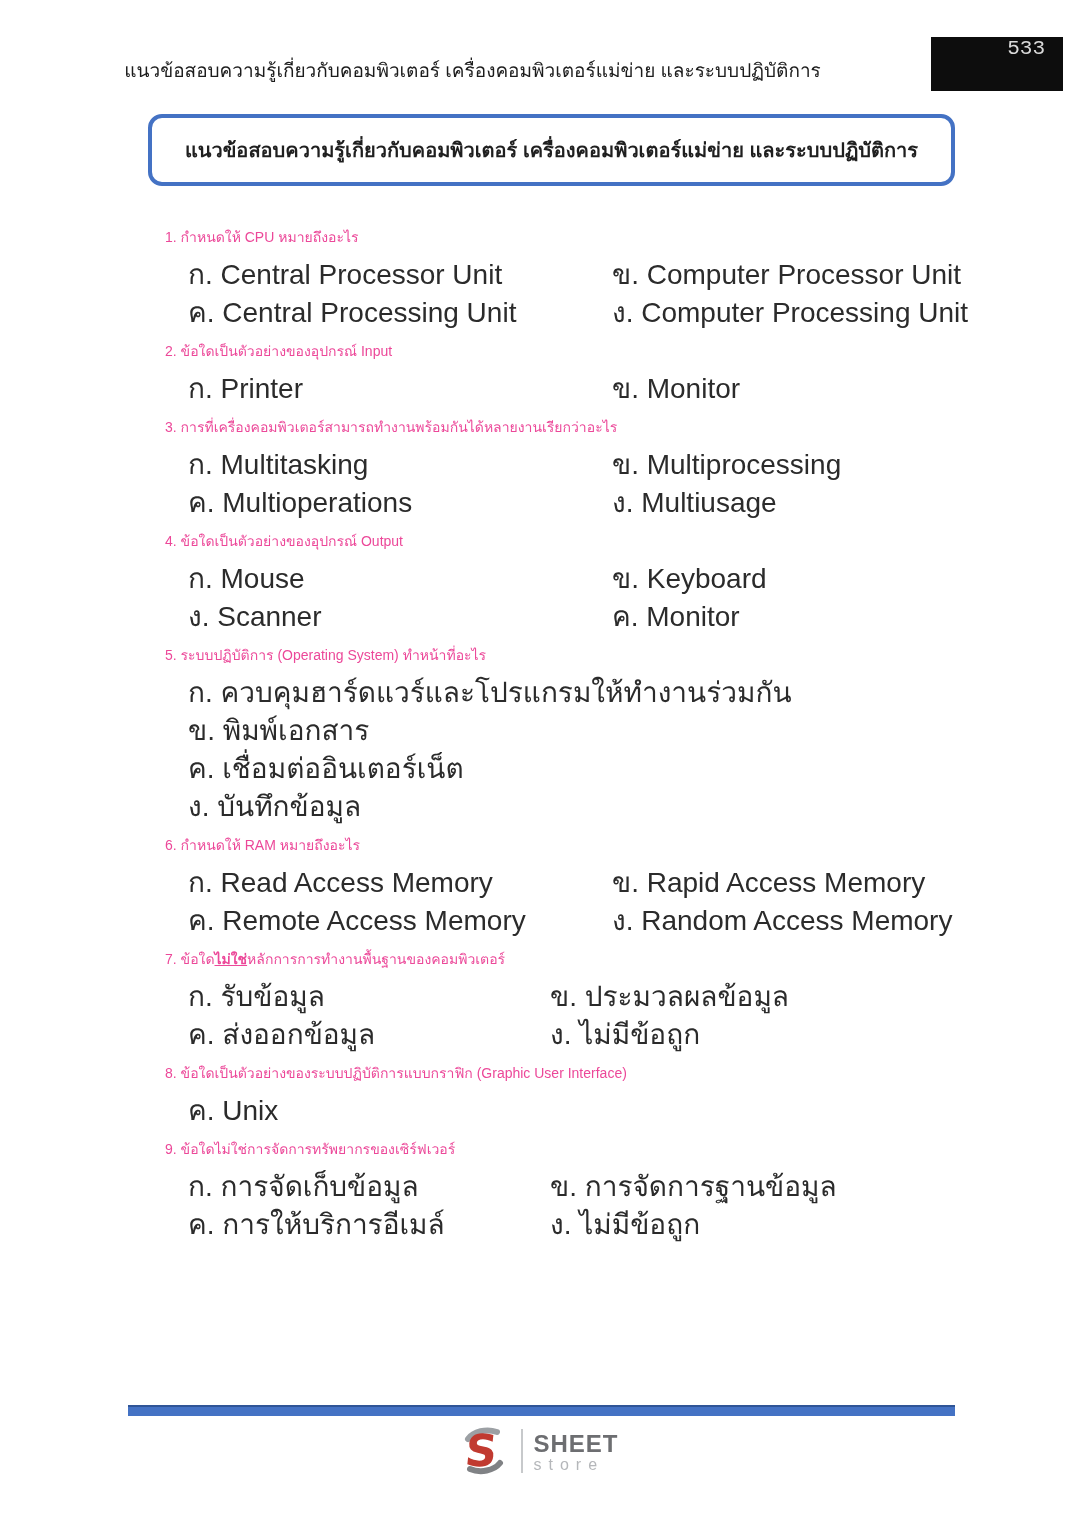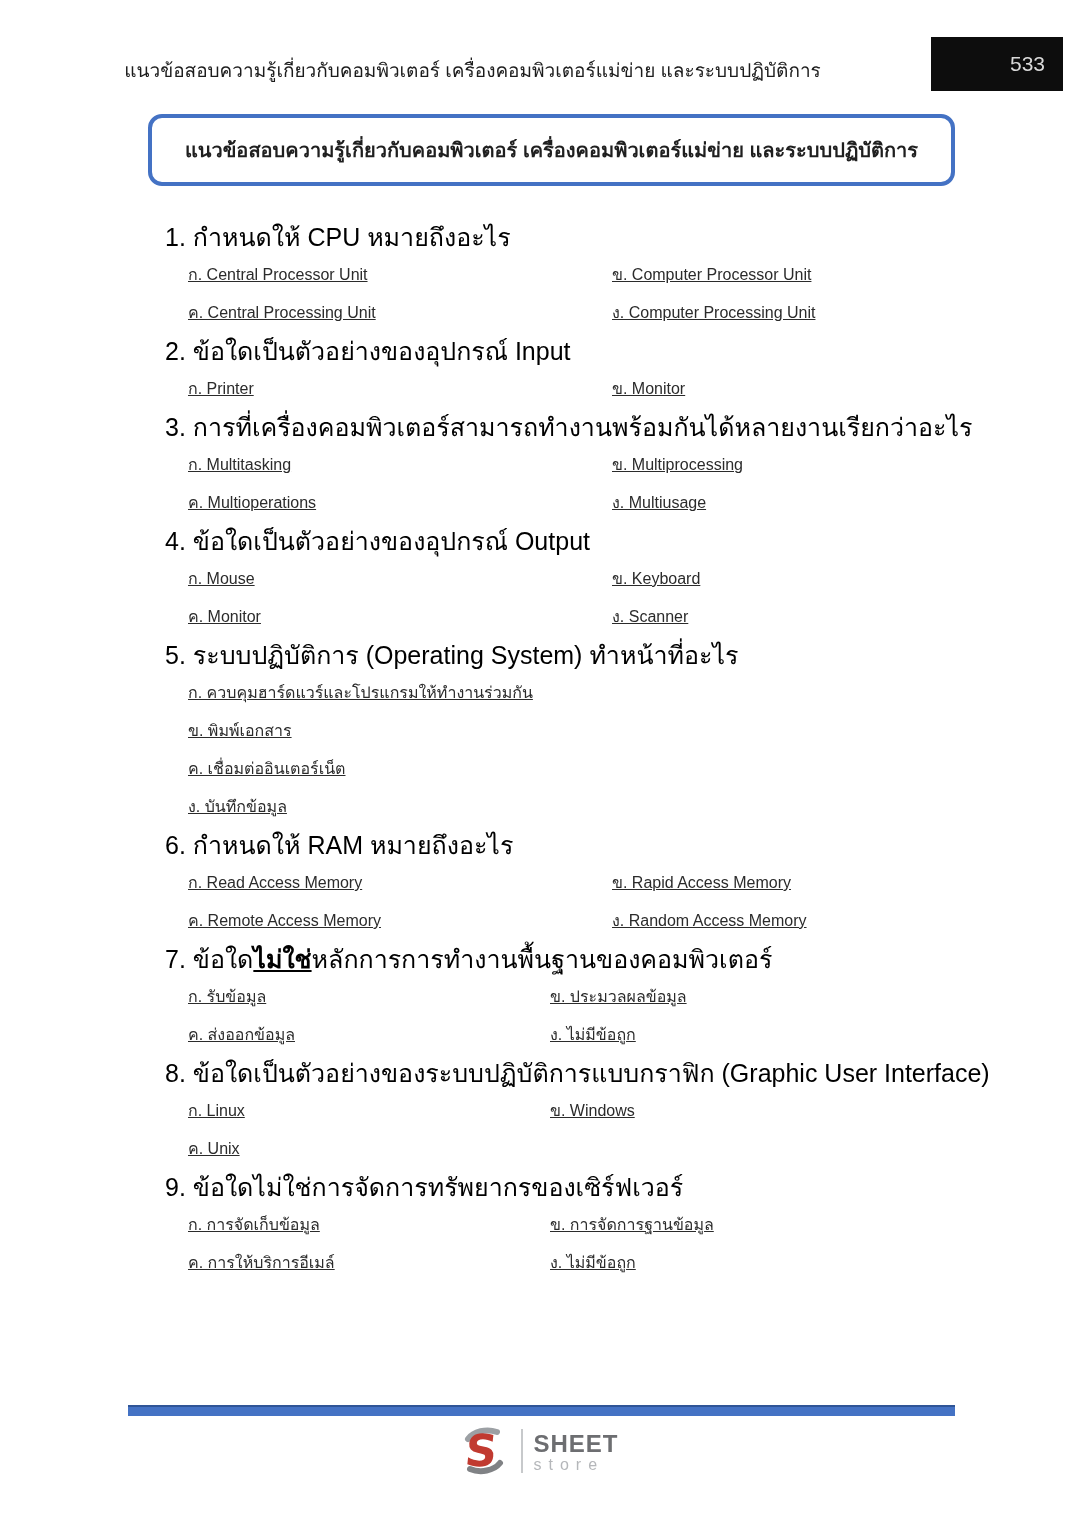--- a/index.html
+++ b/index.html
@@ -20,22 +20,23 @@
     font-size: 19px;
     color: #1c1c1c;
     line-height: 30px;
   }
   .pageno-box {
     position: absolute;
     top: 37px; right: 0;
     width: 132px; height: 54px;
     background: #0d0d0d;
     display: flex;
-    align-items: center;
+    align-items: flex-start;
     justify-content: flex-end;
+    font-family: Liberation Mono, monospace;
   }
   .pageno-box span {
     color: #d9d9d9;
     font-size: 21px;
     padding-right: 18px;
   }
 
   
   .title-box {
     position: absolute;
@@ -61,37 +62,36 @@
     position: absolute;
     left: 0; top: 218px;
     width: 1076px;
     padding: 0;
   }
   .questions {
     padding-left: 165px;
     padding-right: 50px;
   }
   .q-line {
-    font-size: 25px;
+    font-size: 14px;
     line-height: 38px;
-    color: #000000;
+    color: #ec4899;
     white-space: nowrap;
   }
   .seg-bu { font-weight: bold; text-decoration: underline; }
   .opt-row { display: grid; }
   .opt-row.wide   { grid-template-columns: 424px 1fr; }
   .opt-row.narrow { grid-template-columns: 362px 1fr; }
   .opt-row.stacked{ grid-template-columns: 1fr; }
   .opt {
-    font-size: 16px;
+    font-size: 28px;
     line-height: 38px;
     color: #2b2b2b;
     padding-left: 23px;
     white-space: nowrap;
-    text-decoration: underline;
   }
 
   
   .footer-divider {
     position: absolute;
     left: 128px; top: 1405px;
     width: 827px; height: 9px;
     background: #4472C4;
     border-top: 2px solid #2F5597;
   }
@@ -170,22 +170,22 @@
             <div class="opt">ง. Multiusage</div>
           </div>
         </div>
         <div class="question-block">
           <div class="q-line"><span class="q-num">4. </span><span>ข้อใดเป็นตัวอย่างของอุปกรณ์ Output</span></div>
           <div class="opt-row wide">
             <div class="opt">ก. Mouse</div>
             <div class="opt">ข. Keyboard</div>
           </div>
           <div class="opt-row wide">
+            <div class="opt">ง. Scanner</div>
             <div class="opt">ค. Monitor</div>
-            <div class="opt">ง. Scanner</div>
           </div>
         </div>
         <div class="question-block">
           <div class="q-line"><span class="q-num">5. </span><span>ระบบปฏิบัติการ (Operating System) ทำหน้าที่อะไร</span></div>
           <div class="opt-row stacked">
             <div class="opt">ก. ควบคุมฮาร์ดแวร์และโปรแกรมให้ทำงานร่วมกัน</div>
           </div>
           <div class="opt-row stacked">
             <div class="opt">ข. พิมพ์เอกสาร</div>
           </div>
@@ -213,24 +213,20 @@
             <div class="opt">ก. รับข้อมูล</div>
             <div class="opt">ข. ประมวลผลข้อมูล</div>
           </div>
           <div class="opt-row narrow">
             <div class="opt">ค. ส่งออกข้อมูล</div>
             <div class="opt">ง. ไม่มีข้อถูก</div>
           </div>
         </div>
         <div class="question-block">
           <div class="q-line"><span class="q-num">8. </span><span>ข้อใดเป็นตัวอย่างของระบบปฏิบัติการแบบกราฟิก (Graphic User Interface)</span></div>
-          <div class="opt-row narrow">
-            <div class="opt">ก. Linux</div>
-            <div class="opt">ข. Windows</div>
-          </div>
           <div class="opt-row narrow">
             <div class="opt">ค. Unix</div>
           </div>
         </div>
         <div class="question-block">
           <div class="q-line"><span class="q-num">9. </span><span>ข้อใดไม่ใช่การจัดการทรัพยากรของเซิร์ฟเวอร์</span></div>
           <div class="opt-row narrow">
             <div class="opt">ก. การจัดเก็บข้อมูล</div>
             <div class="opt">ข. การจัดการฐานข้อมูล</div>
           </div>

